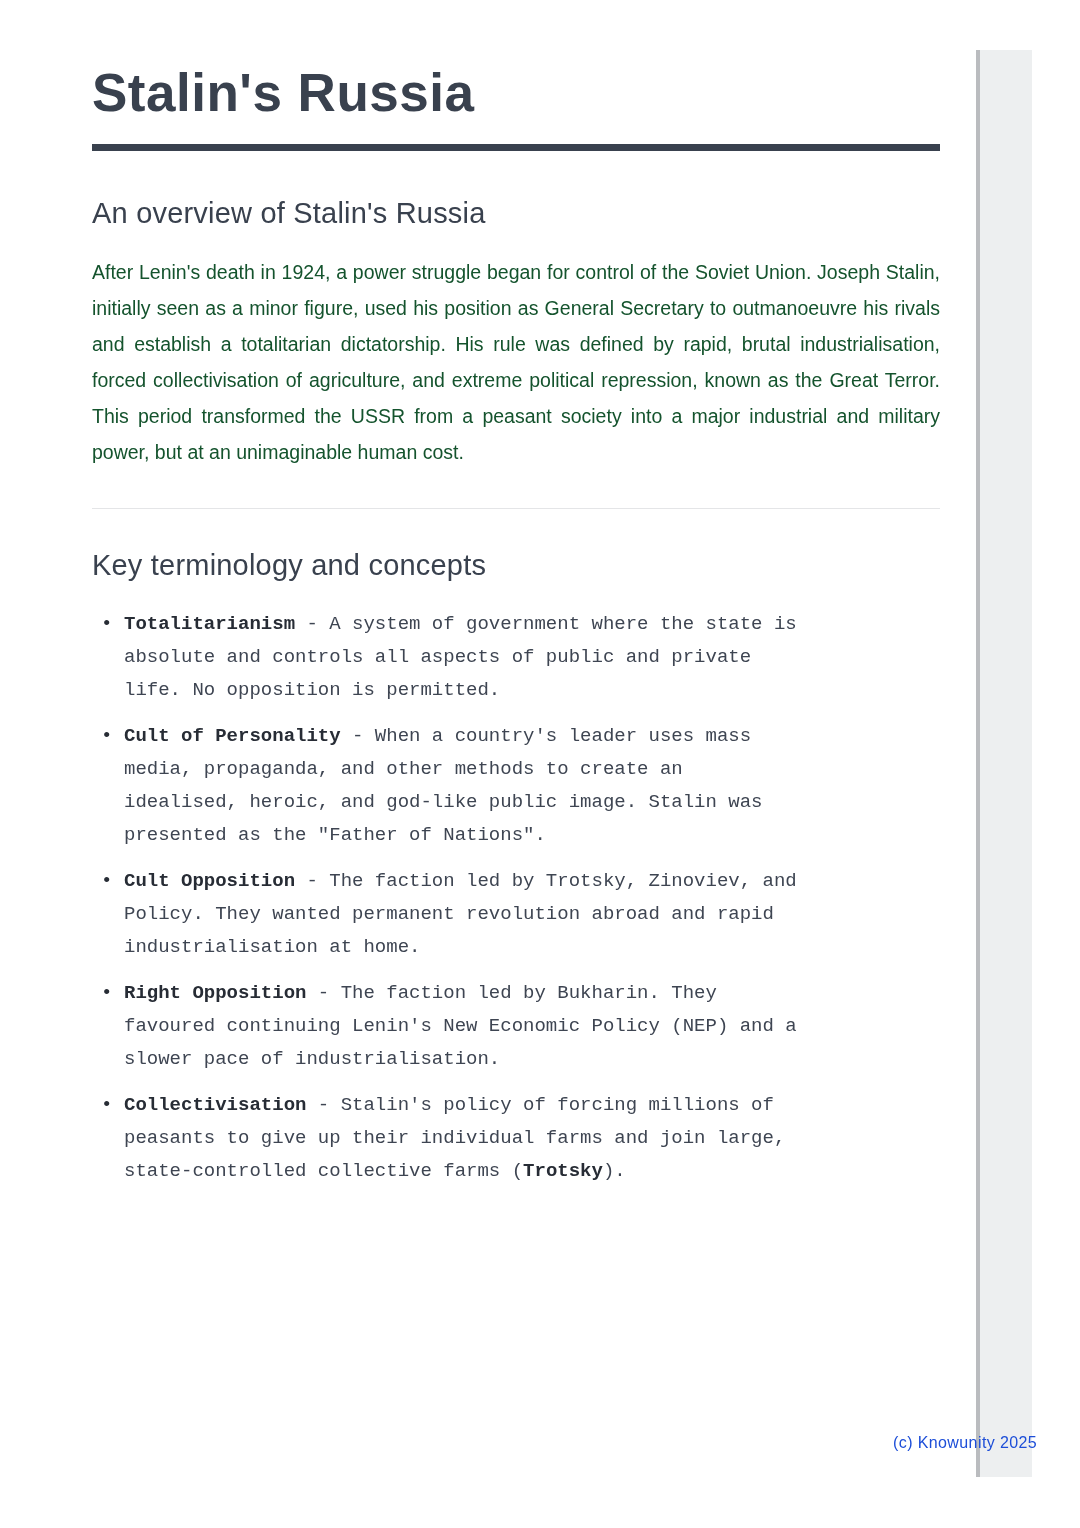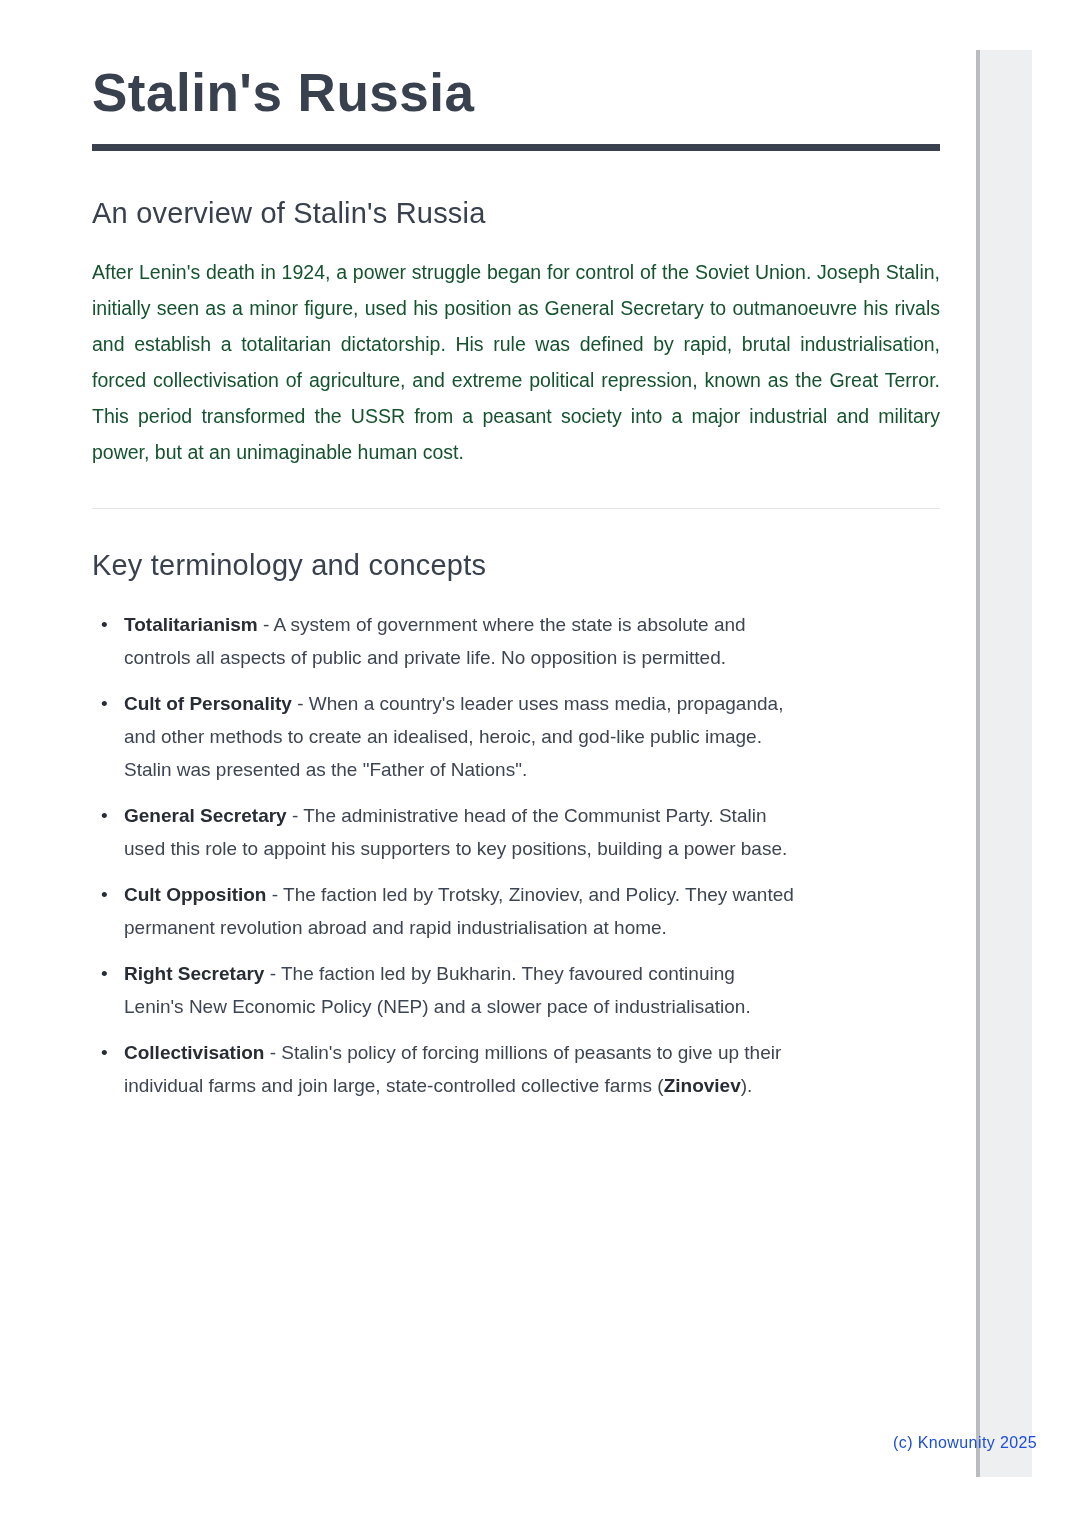--- a/index.html
+++ b/index.html
@@ -59,20 +59,21 @@
     width: 706px;
     list-style: none;
   }
   .term-list li {
     position: relative;
     padding-left: 32px;
     margin-bottom: 13px;
     font-size: 19px;
     line-height: 33px;
     color: #3e4552;
+    font-family: Liberation Mono, monospace;
   }
   .term-list li::before {
     content: "\2022";
     position: absolute;
     left: 9px;
     top: 0;
     color: #272c35;
     font-size: 19px;
   }
   .term {
@@ -119,21 +120,20 @@
 
     <p class="overview-body">After Lenin's death in 1924, a power struggle began for control of the Soviet Union. Joseph Stalin, initially seen as a minor figure, used his position as General Secretary to outmanoeuvre his rivals and establish a totalitarian dictatorship. His rule was defined by rapid, brutal industrialisation, forced collectivisation of agriculture, and extreme political repression, known as the Great Terror. This period transformed the USSR from a peasant society into a major industrial and military power, but at an unimaginable human cost.</p>
 
     <hr class="divider">
 
     <h2 class="section-heading terminology-heading">Key terminology and concepts</h2>
 
     <ul class="term-list">
         <li><strong class="term">Totalitarianism</strong><span> - A system of government where the state is absolute and controls all aspects of public and private life. No opposition is permitted.</span></li>
         <li><strong class="term">Cult of Personality</strong><span> - When a country's leader uses mass media, propaganda, and other methods to create an idealised, heroic, and god-like public image. Stalin was presented as the "Father of Nations".</span></li>
-        <li><strong class="term">General Secretary</strong><span> - The administrative head of the Communist Party. Stalin used this role to appoint his supporters to key positions, building a power base.</span></li>
         <li><strong class="term">Cult Opposition</strong><span> - The faction led by Trotsky, Zinoviev, and Policy. They wanted permanent revolution abroad and rapid industrialisation at home.</span></li>
-        <li><strong class="term">Right Secretary</strong><span> - The faction led by Bukharin. They favoured continuing Lenin's New Economic Policy (NEP) and a slower pace of industrialisation.</span></li>
-        <li><strong class="term">Collectivisation</strong><span> - Stalin's policy of forcing millions of peasants to give up their individual farms and join large, state-controlled collective farms (</span><strong class="term">Zinoviev</strong><span>).</span></li>
+        <li><strong class="term">Right Opposition</strong><span> - The faction led by Bukharin. They favoured continuing Lenin's New Economic Policy (NEP) and a slower pace of industrialisation.</span></li>
+        <li><strong class="term">Collectivisation</strong><span> - Stalin's policy of forcing millions of peasants to give up their individual farms and join large, state-controlled collective farms (</span><strong class="term">Trotsky</strong><span>).</span></li>
       </ul>
 
   </main>
 
 </div>
 
 </body></html>

